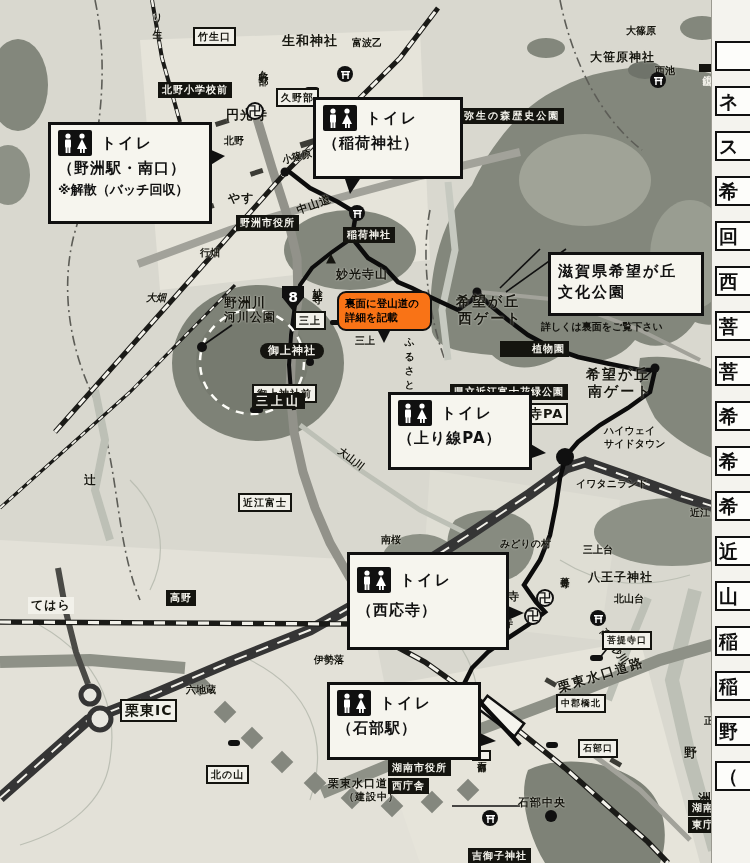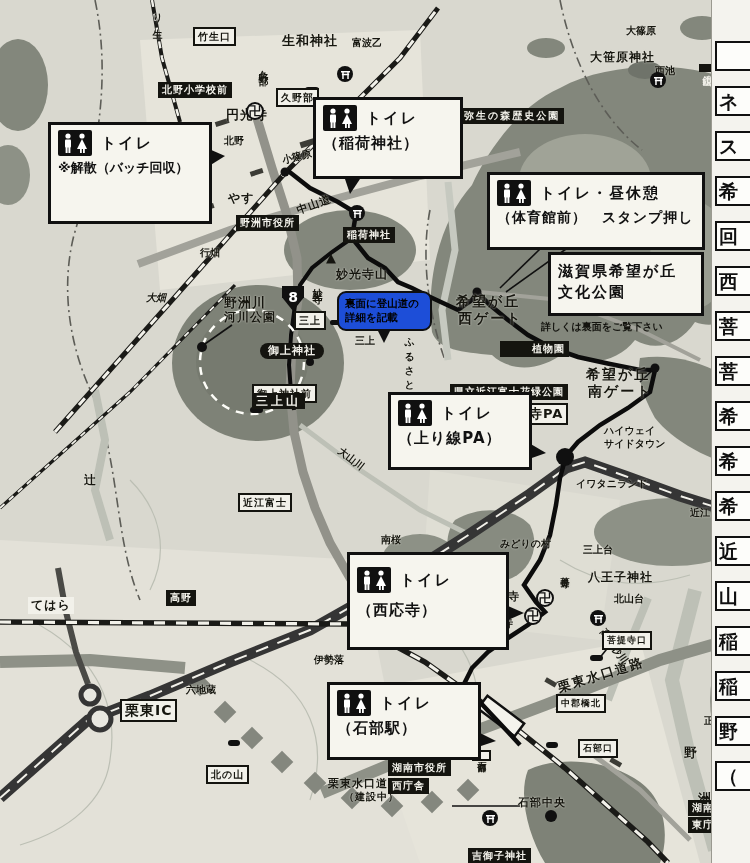--- a/index.html
+++ b/index.html
@@ -21,21 +21,21 @@
   
   .callout{position:absolute;background:#f6f5ee;border:3px solid #101010;padding:5px 7px;
            z-index:30;color:#111;}
   .co-row{display:flex;align-items:center;gap:9px;}
   .co-t{font:bold 15px "DejaVu Sans",sans-serif;letter-spacing:2px;}
   .co-t2{font:bold 15px "DejaVu Sans",sans-serif;letter-spacing:1px;margin-top:3px;}
   .co-t3{font:bold 13px "DejaVu Sans",sans-serif;letter-spacing:0;margin-top:3px;}
   .wc{display:inline-block;width:34px;height:26px;background:#101010;border-radius:2px;
       position:relative;flex:0 0 auto;}
   .wc svg{position:absolute;left:0;top:0;}
-  .bubble{position:absolute;background:#1d4ed8;border:2px solid #101010;border-radius:9px;
+  .bubble{position:absolute;background:#f97316;border:2px solid #101010;border-radius:9px;
           padding:4px 6px;font:bold 10.5px "DejaVu Sans",sans-serif;z-index:26;letter-spacing:0;}
   .tail{position:absolute;width:0;height:0;z-index:29;}
   
   .manji{position:absolute;width:18px;height:18px;border:2px solid #101010;border-radius:50%;
          background:#f0efe8;color:#101010;font:bold 12px/14px "DejaVu Sans",sans-serif;
          text-align:center;z-index:13;}
   .torii{position:absolute;width:16px;height:16px;border-radius:50%;background:#101010;
          display:grid;place-items:center;z-index:13;}
   .peak{position:absolute;color:#14140f;font-size:13px;z-index:12;}
   .shield{position:absolute;width:22px;height:25px;background:#101010;color:#fff;
@@ -328,20 +328,21 @@
               <circle cx="24" cy="6" r="2.6"></circle>
               <path d="M24 9 L29 19 H19 Z"></path>
               <rect x="22" y="18" width="1.8" height="5"></rect>
               <rect x="25" y="18" width="1.8" height="5"></rect>
             </g>
             <line x1="17" y1="2" x2="17" y2="24" stroke="#101010" stroke-width="1"></line>
           </svg>
       </span>
       <span class="co-t">トイレ</span>
     </div>
+    <div class="co-t2">（野洲駅・南口）</div>
     <div class="co-t3">※解散（バッチ回収）</div>
     <span class="tail" style="right:-16px;top:24px;border-left:16px solid #101010;border-top:7px solid transparent;border-bottom:10px solid transparent;"></span>
   </div>
 
   <div class="callout" style="left:313px;top:97px;width:150px;height:82px;">
     <div class="co-row">
       <span class="wc">
         <svg width="34" height="26" viewBox="0 0 34 26">
             <g fill="#fff">
               <circle cx="10" cy="6" r="2.6"></circle>
@@ -355,41 +356,20 @@
             </g>
             <line x1="17" y1="2" x2="17" y2="24" stroke="#101010" stroke-width="1"></line>
           </svg>
       </span>
       <span class="co-t">トイレ</span>
     </div>
     <div class="co-t2">（稲荷神社）</div>
     <span class="tail" style="left:28px;bottom:-18px;border-top:18px solid #101010;border-left:6px solid transparent;border-right:12px solid transparent;"></span>
   </div>
 
-  <div class="callout" style="left:487px;top:172px;width:218px;height:78px;">
-    <div class="co-row">
-      <span class="wc">
-        <svg width="34" height="26" viewBox="0 0 34 26">
-            <g fill="#fff">
-              <circle cx="10" cy="6" r="2.6"></circle>
-              <rect x="7" y="9.5" width="6" height="8" rx="1"></rect>
-              <rect x="7.6" y="17" width="2" height="6"></rect>
-              <rect x="10.4" y="17" width="2" height="6"></rect>
-              <circle cx="24" cy="6" r="2.6"></circle>
-              <path d="M24 9 L29 19 H19 Z"></path>
-              <rect x="22" y="18" width="1.8" height="5"></rect>
-              <rect x="25" y="18" width="1.8" height="5"></rect>
-            </g>
-            <line x1="17" y1="2" x2="17" y2="24" stroke="#101010" stroke-width="1"></line>
-          </svg>
-      </span>
-      <span class="co-t">トイレ・昼休憩</span>
-    </div>
-    <div class="co-t2" style="font-size:14px;">（体育館前）　スタンプ押し</div>
-  </div>
 
   <div class="callout" style="left:548px;top:252px;width:156px;height:64px;padding-top:7px;">
     <div class="co-t" style="font-size:15px;">滋賀県希望が丘</div>
     <div class="co-t" style="font-size:15px;margin-top:2px;">文化公園</div>
   </div>
   <div class="note" style="left:541px;top:320px;">詳しくは裏面をご覧下さい</div>
 
   <div class="bubble" style="left:337px;top:291px;width:95px;">
     <div>裏面に登山道の</div>
     <div>詳細を記載</div>

